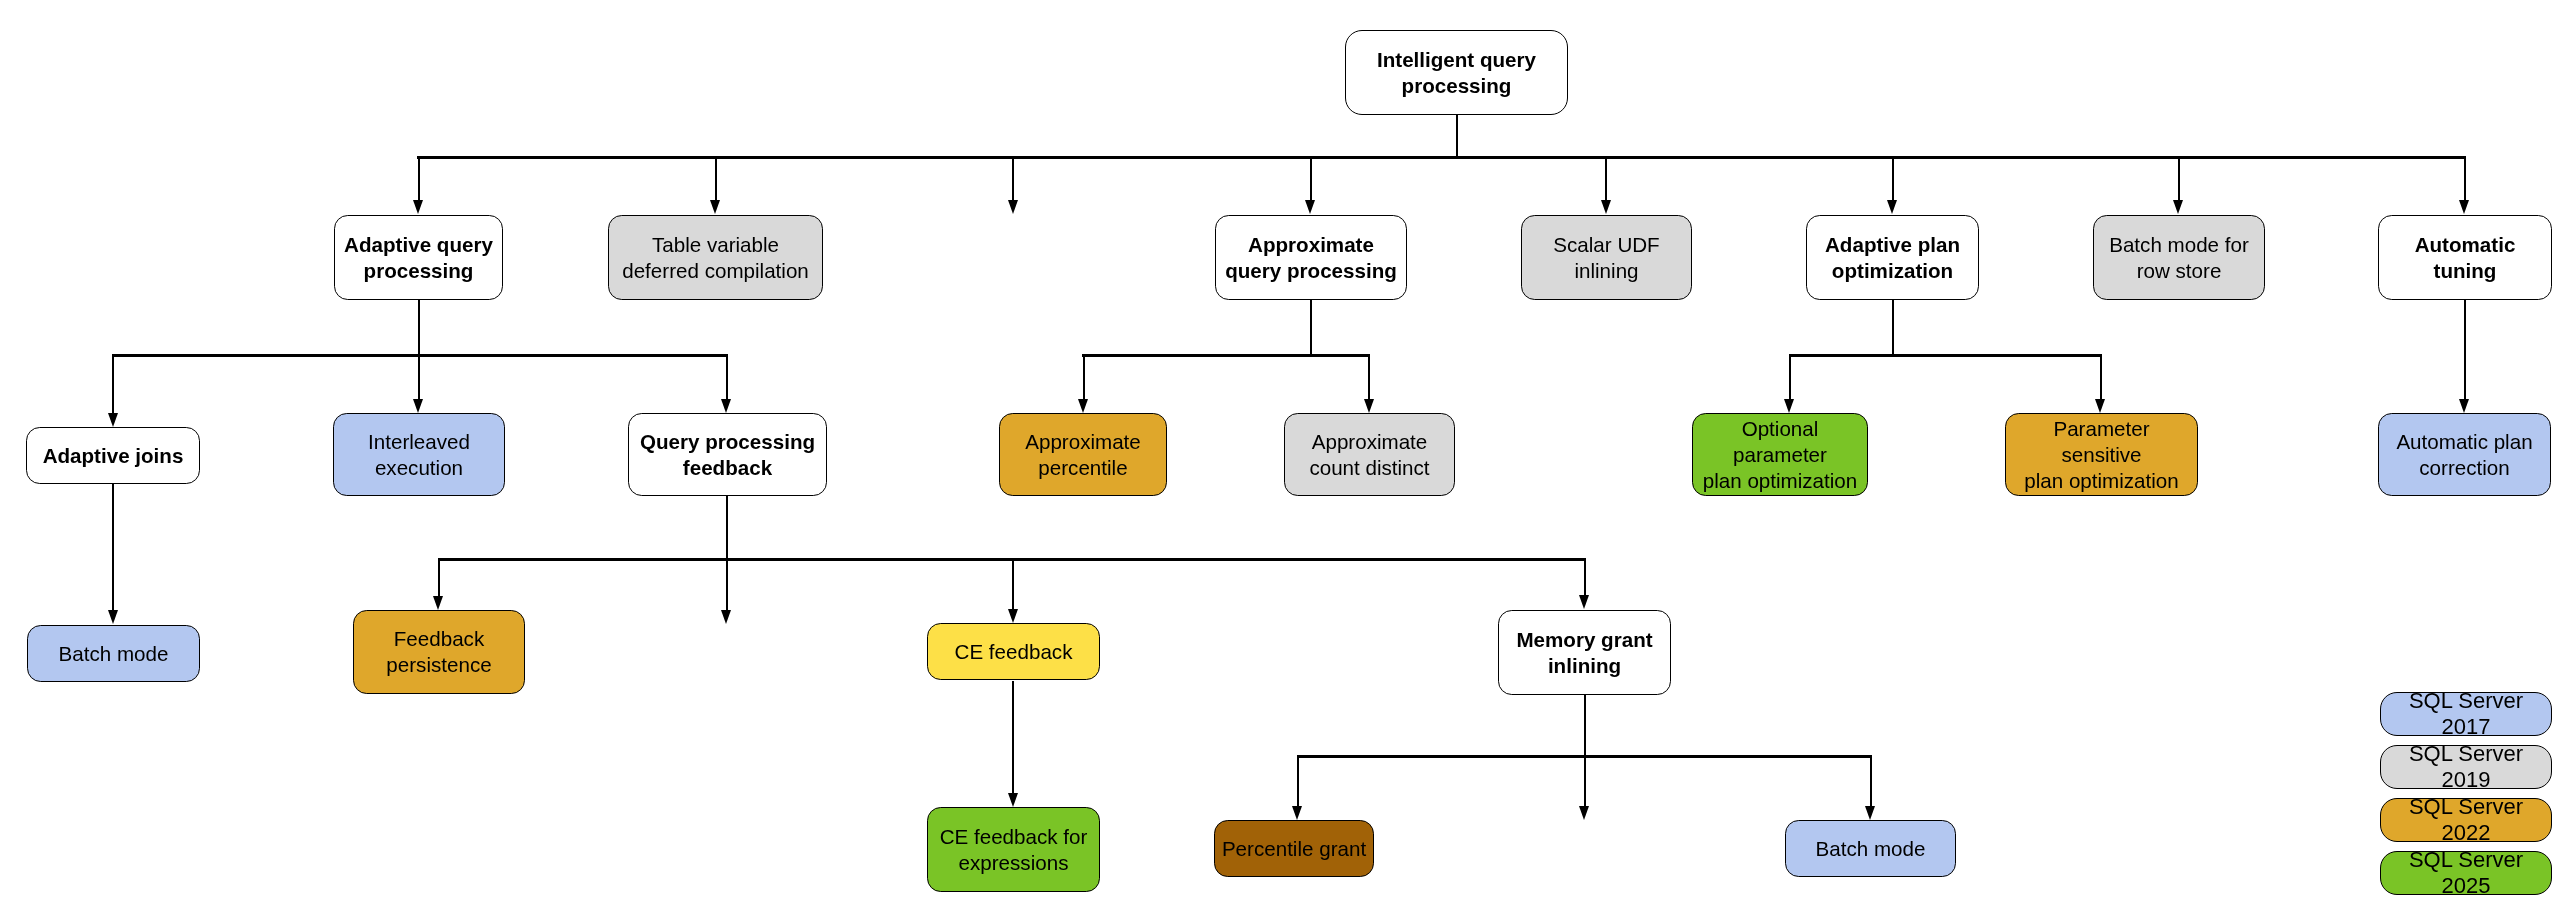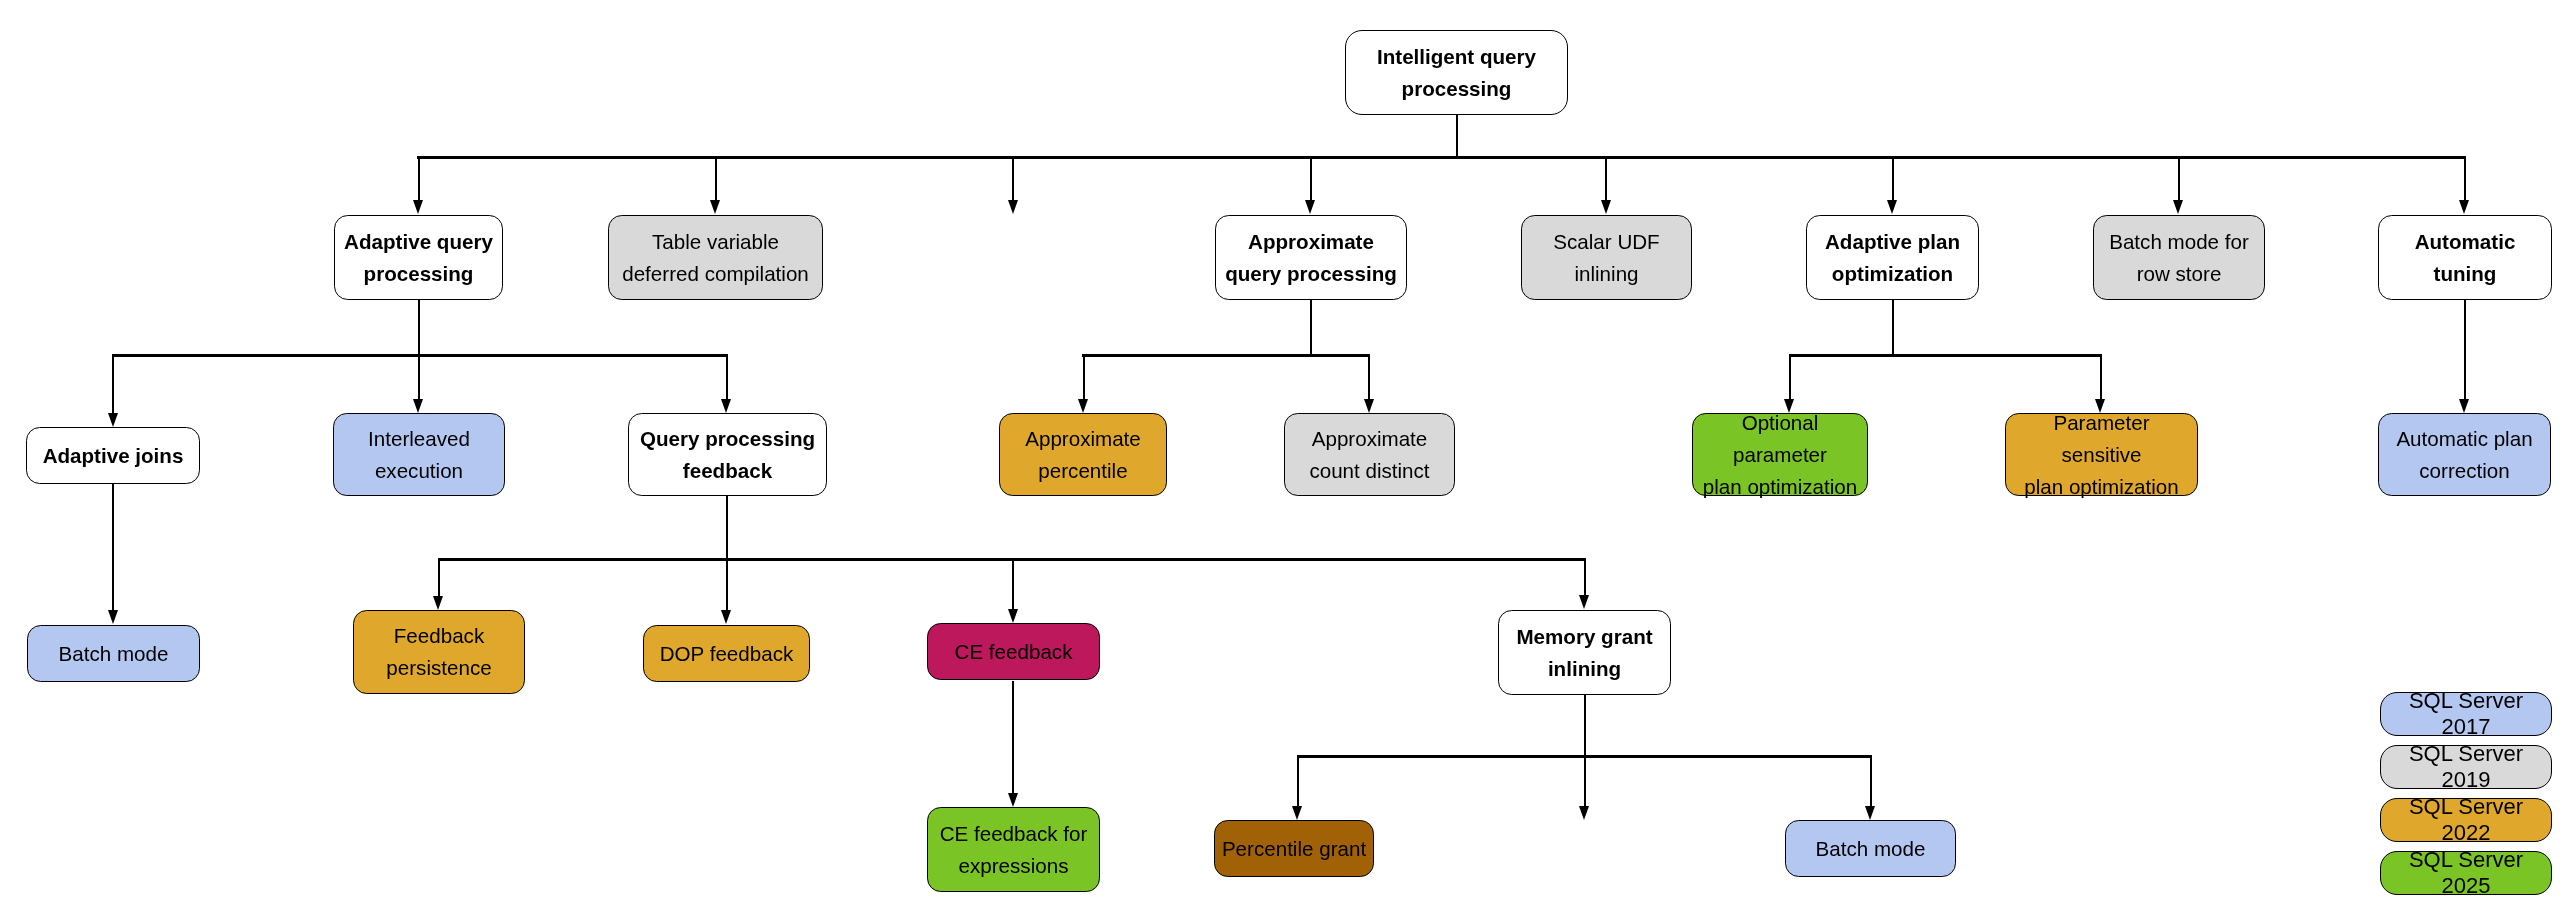--- a/index.html
+++ b/index.html
@@ -9,21 +9,21 @@
   .node{
     position:absolute;
     box-sizing:border-box;
     border:1.7px solid #000000;
     border-radius:13.7px;
     display:flex;
     align-items:center;
     justify-content:center;
     text-align:center;
     font-size:20.6px;
-    line-height:32px;
+    line-height:26px;
     color:#000000;
     white-space:pre-line;
     padding:0 4.6px;
     background:#ffffff;
   }
   .node.bold{font-weight:700;}
   .node.root-radius{border-radius:17px;}
 
   .pill{
     position:absolute;
@@ -79,22 +79,21 @@
   <div class="node" style="left: 1692px; top: 413px; width: 176px; height: 83px; background: rgb(122, 196, 38);">Optional parameter
 plan optimization</div>
   <div class="node" style="left: 2005px; top: 413px; width: 193px; height: 83px; background: rgb(223, 167, 43);">Parameter sensitive
 plan optimization</div>
   <div class="node" style="left: 2378px; top: 413px; width: 173px; height: 83px; background: rgb(179, 199, 240);">Automatic plan
 correction</div>
 
   <div class="node" style="left: 27px; top: 625px; width: 173px; height: 57px; background: rgb(179, 199, 240);">Batch mode</div>
   <div class="node" style="left: 353px; top: 610px; width: 172px; height: 84px; background: rgb(223, 167, 43);">Feedback
 persistence</div>
-  <div class="node" style="left: 643px; top: 625px; width: 167px; height: 57px; background: rgb(223, 167, 43);">DOP feedback</div>
-  <div class="node" style="left: 927px; top: 623px; width: 173px; height: 57px; background: #be185d;">CE feedback</div>
+  <div class="node" style="left: 927px; top: 623px; width: 173px; height: 57px; background: #fde047;">CE feedback</div>
   <div class="node bold" style="left: 1498px; top: 610px; width: 173px; height: 85px; background: rgb(255, 255, 255);">Memory grant
 inlining</div>
 
   <div class="node" style="left: 927px; top: 807px; width: 173px; height: 85px; background: rgb(122, 196, 38);">CE feedback for
 expressions</div>
   <div class="node" style="left: 1214px; top: 820px; width: 160px; height: 57px; background: #a16207;">Percentile grant</div>
   <div class="node" style="left: 1785px; top: 820px; width: 171px; height: 57px; background: rgb(179, 199, 240);">Batch mode</div>
 
   <div class="pill" style="left: 2380px; top: 692px; width: 172px; height: 44px; background: rgb(179, 199, 240);">SQL Server 2017</div>
   <div class="pill" style="left: 2380px; top: 745px; width: 172px; height: 44px; background: rgb(217, 217, 217);">SQL Server 2019</div>

